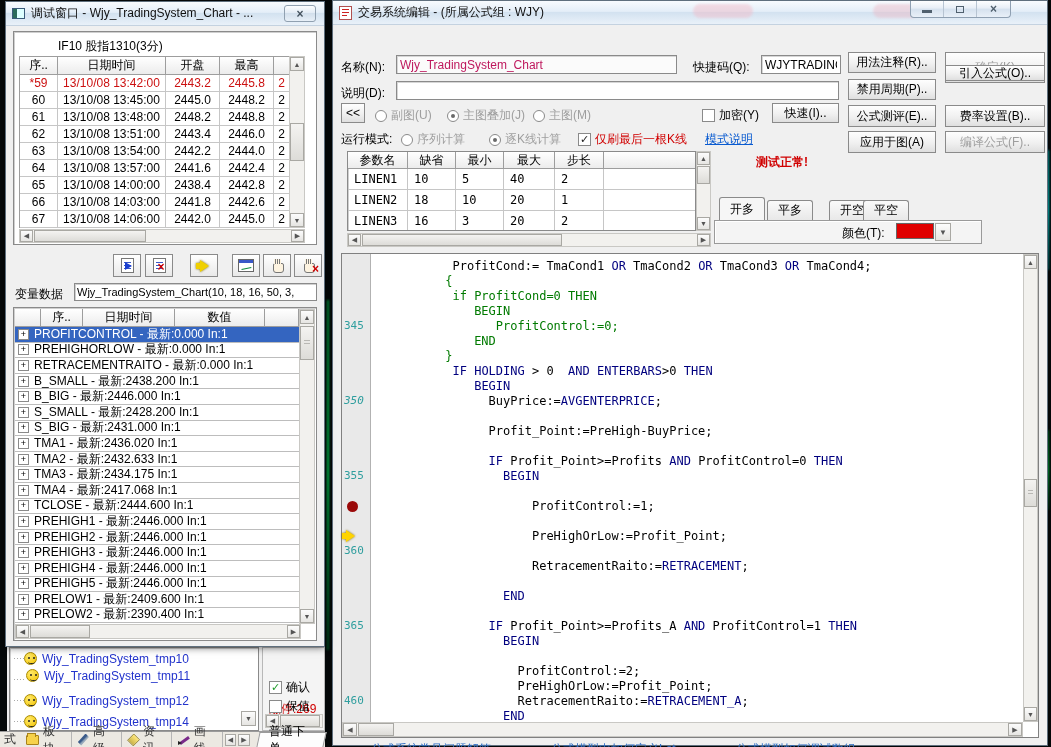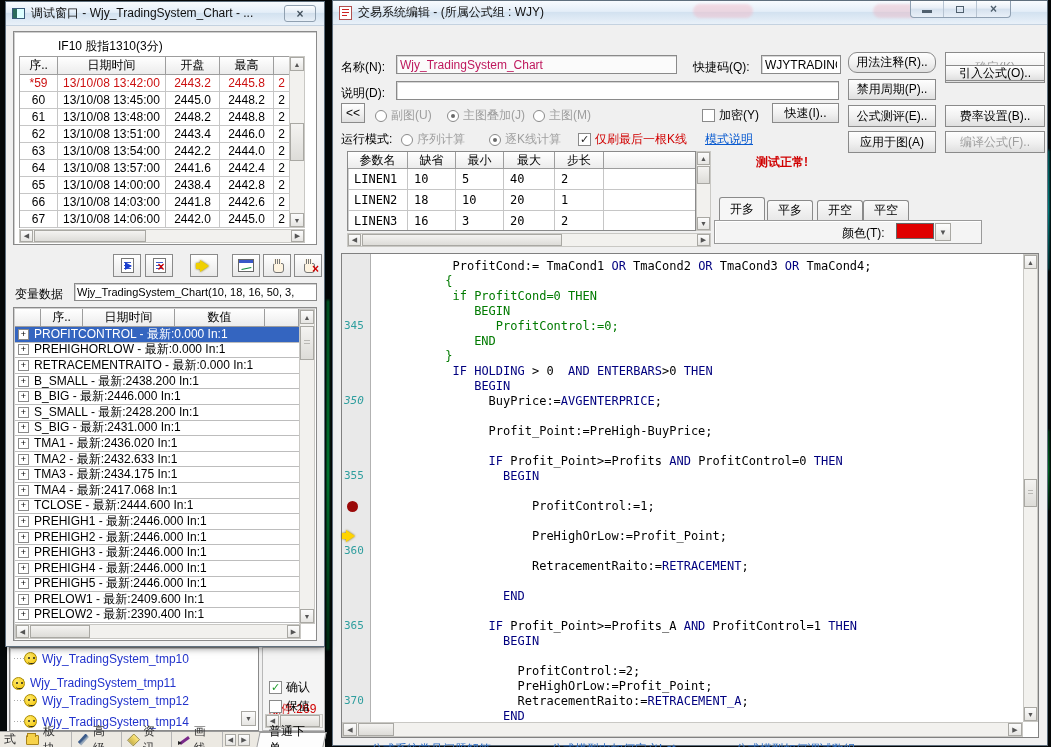--- a/index.html
+++ b/index.html
@@ -146,21 +146,21 @@
   <span class="abs graytext" style="left:156px;top:130px;display:flex;align-items:center;">
       <i class="rad on"></i>
       <span>逐K线计算</span>
     </span>
   <span class="abs redtext" style="left:245px;top:130px;display:flex;align-items:center;">
       <i class="chk">✓</i>
       <span>仅刷最后一根K线</span>
     </span>
   <span class="abs link" style="left:372px;top:130px;">模式说明</span>
 
-  <div class="btn" style="left:515px;top:51px;width:88px;height:21px;border-radius:9px;">用法注释(R)..</div>
+  <div class="btn" style="left:515px;top:51px;width:88px;height:21px;">用法注释(R)..</div>
   <div class="btn dis" style="left:612px;top:51px;width:100px;height:31px;">确定(K)</div>
   <div class="btn" style="left:515px;top:78px;width:88px;height:21px;">禁用周期(P)..</div>
   <div class="btn" style="left:612px;top:64px;width:100px;height:16px;">引入公式(O)..</div>
   <div class="btn" style="left:515px;top:104px;width:88px;height:22px;">公式测评(E)..</div>
   <div class="btn" style="left:612px;top:104px;width:100px;height:22px;">费率设置(B)..</div>
   <div class="btn" style="left:515px;top:130px;width:88px;height:22px;">应用于图(A)</div>
   <div class="btn dis" style="left:612px;top:130px;width:100px;height:22px;">编译公式(F)..</div>
 
   <div class="abs" style="left:14px;top:150px;width:364px;height:96px;">
     <div class="abs sunken" style="left:0;top:0;width:349px;height:80px;overflow:hidden;background:#fff;" id="paramtable">
@@ -209,38 +209,38 @@
     </div>
   </div>
 
   <span class="abs redtext" style="left:423px;top:153px;font-weight:bold;">测试正常!</span>
 
   <div class="abs" style="left:381px;top:196px;width:268px;height:47px;">
     <div class="abs" style="left:0;top:23px;width:268px;height:24px;background:#f4f4f4;border:1px solid #9a9a9a;box-shadow:inset 1px 1px 0 #fff;"></div>
     <div id="signaltabs">
         <div class="stab sel" style="left: 5px; top: 0px;">开多</div>
         <div class="stab" style="left: 53px; top: 3px;">平多</div>
-        <div class="stab" style="left: 103px; top: 3px;">开空</div>
+        <div class="stab" style="left: 115px; top: 3px;">开空</div>
         <div class="stab" style="left: 149px; top: 3px;">平空</div>
       </div>
     <span class="abs" style="left:128px;top:28px;">颜色(T):</span>
     <span class="abs" style="left: 182px; top: 26px; width: 38px; height: 16px; border: 1px solid rgb(102, 102, 102); background: rgb(224, 0, 0);" id="colorswatch"></span>
     <span class="sbtn" style="left:221px;top:26px;width:16px;height:18px;font-size:8px;">▼</span>
   </div>
 
   <div class="codewrap" style="left:8px;top:252px;width:698px;height:485px;">
     <div class="gutter" id="gutter">
         <span class="lnum" style="top: 65px;">345</span>
         <span class="lnum" style="top: 140px; font-style: italic;">350</span>
         <span class="lnum" style="top: 215px;">355</span>
         <span class="bpt" style="top: 247px;"></span>
         <span class="yarr" style="top: 276px;"></span>
         <span class="lnum" style="top: 290px;">360</span>
         <span class="lnum" style="top: 365px;">365</span>
-        <span class="lnum" style="top: 440px;">370</span>
+        <span class="lnum" style="top: 440px;">460</span>
       </div>
     <div class="abs" style="left:0;top:0;right:15px;bottom:15px;overflow:hidden;" id="codearea">
         <div class="cline" style="top: 5px;"><span>           ProfitCond:= TmaCond1 </span><span class="k">OR</span><span> TmaCond2 </span><span class="k">OR</span><span> TmaCond3 </span><span class="k">OR</span><span> TmaCond4;</span></div>
         <div class="cline" style="top: 20px;"><span class="c">          {</span></div>
         <div class="cline" style="top: 35px;"><span class="c">           if ProfitCond=0 THEN</span></div>
         <div class="cline" style="top: 50px;"><span class="c">              BEGIN</span></div>
         <div class="cline" style="top: 65px;"><span class="c">                 ProfitControl:=0;</span></div>
         <div class="cline" style="top: 80px;"><span class="c">              END</span></div>
         <div class="cline" style="top: 95px;"><span class="c">          }</span></div>
         <div class="cline" style="top: 110px;"><span>           </span><span class="k">IF</span><span> </span><span class="k">HOLDING</span><span> &gt; 0  </span><span class="k">AND</span><span> </span><span class="k">ENTERBARS</span><span>&gt;0 </span><span class="k">THEN</span></div>
@@ -288,21 +288,21 @@
       <span style="color: rgb(44, 108, 196); white-space: nowrap;">公式模型如何调试数组</span>
     </div>
 </div>
 
 <div class="abs" style="left:7px;top:647px;width:318px;height:100px;background:#f0f0f0;">
   <div class="abs sunken" style="left:2px;top:0px;width:250px;height:84px;overflow:hidden;" id="treelist">
       <div style="display: flex; align-items: center; height: 21px; padding-left: 14px; white-space: nowrap; overflow: hidden; background: linear-gradient(90deg, transparent 10px, transparent), repeating-linear-gradient(90deg, rgb(170, 170, 170) 0px, rgb(170, 170, 170) 1px, transparent 1px, transparent 3px) 4px 50% / 10px 1px no-repeat;">
         <span class="smiley"></span>
         <span style="color: rgb(34, 51, 204);">Wjy_TradingSystem_tmp10</span>
       </div>
-      <div style="display: flex; align-items: flex-end; height: 21px; padding-left: 2px; white-space: nowrap; overflow: hidden; background: linear-gradient(90deg, transparent 10px, transparent), repeating-linear-gradient(90deg, rgb(170, 170, 170) 0px, rgb(170, 170, 170) 1px, transparent 1px, transparent 3px) 4px 50% / 10px 1px no-repeat;">
+      <div style="display: flex; align-items: flex-start; height: 21px; padding-left: 16px; white-space: nowrap; overflow: hidden; background: linear-gradient(90deg, transparent 10px, transparent), repeating-linear-gradient(90deg, rgb(170, 170, 170) 0px, rgb(170, 170, 170) 1px, transparent 1px, transparent 3px) 4px 50% / 10px 1px no-repeat;">
         <span class="smiley"></span>
         <span style="color: rgb(34, 51, 204);">Wjy_TradingSystem_tmp11</span>
       </div>
       <div style="display: flex; align-items: center; height: 21px; padding-left: 14px; white-space: nowrap; overflow: hidden; background: linear-gradient(90deg, transparent 10px, transparent), repeating-linear-gradient(90deg, rgb(170, 170, 170) 0px, rgb(170, 170, 170) 1px, transparent 1px, transparent 3px) 4px 50% / 10px 1px no-repeat;">
         <span class="smiley"></span>
         <span style="color: rgb(34, 51, 204);">Wjy_TradingSystem_tmp12</span>
       </div>
       <div style="display: flex; align-items: center; height: 21px; padding-left: 14px; white-space: nowrap; overflow: hidden; background: linear-gradient(90deg, transparent 10px, transparent), repeating-linear-gradient(90deg, rgb(170, 170, 170) 0px, rgb(170, 170, 170) 1px, transparent 1px, transparent 3px) 4px 50% / 10px 1px no-repeat;">
         <span class="smiley"></span>
         <span style="color: rgb(34, 51, 204);">Wjy_TradingSystem_tmp14</span>

